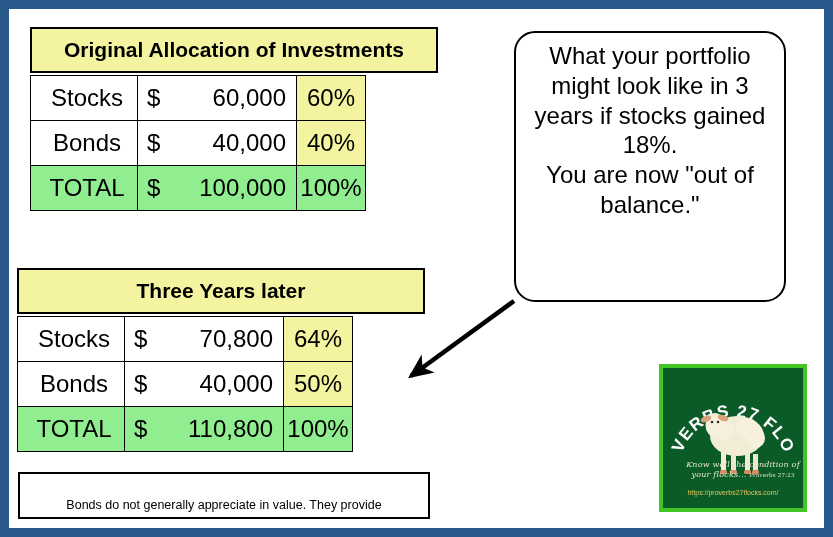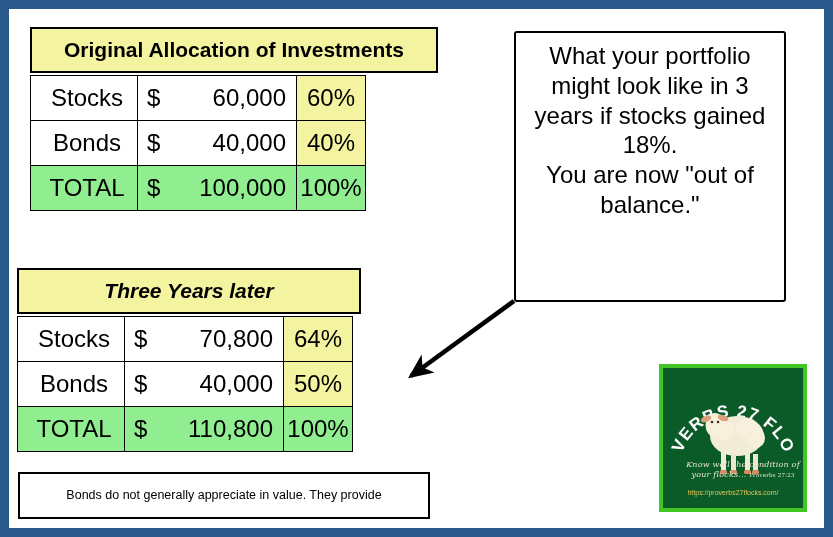--- a/index.html
+++ b/index.html
@@ -80,21 +80,21 @@
   .amt-cur { }
   .amt-num { }
 
   tr.total-row td { background: #90EE90 !important; margin-top: 28px; }
 
   
   .callout {
     position: absolute;
     box-sizing: border-box;
     border: 2px solid #000000;
-    border-radius: 3px;
+    border-radius: 21px;
     background: #ffffff;
     text-align: center;
     font-size: 24px;
     line-height: 1.24;
     color: #000000;
     padding: 8px 10px 6px 10px;
     font-family: "Liberation Sans", sans-serif;
   }
 
   
@@ -110,21 +110,21 @@
   
   .footnote {
     position: absolute;
     box-sizing: border-box;
     border: 2px solid #000000;
     background: #ffffff;
     text-align: center;
     font-size: 12.5px;
     line-height: 1.55;
     color: #000000;
-    padding-top: 12px;
+    padding-top: 22px;
     font-family: "Liberation Sans", sans-serif;
   }
 
   
   .logo {
     position: absolute;
     left: 659px;
     top: 364px;
     width: 148px;
     height: 148px;
@@ -203,21 +203,21 @@
               <span class="amt-num">100,000</span>
             </div>
           </td>
           <td class="c-pct">100%</td>
         </tr>
       </tbody>
     </table>
   </div>
 
   <div class="alloc-block" style="left:17px; top:268px;">
-    <div class="alloc-title bold" style="width:344px;font-style:italic;">Three Years later</div>
+    <div class="alloc-title bold" style="width:408px;">Three Years later</div>
     <table class="alloc-table">
       <tbody>
         <tr>
           <td class="c-label">Stocks</td>
           <td class="c-amount">
             <div class="amt-wrap">
               <span class="amt-cur">$</span>
               <span class="amt-num">70,800</span>
             </div>
           </td>

